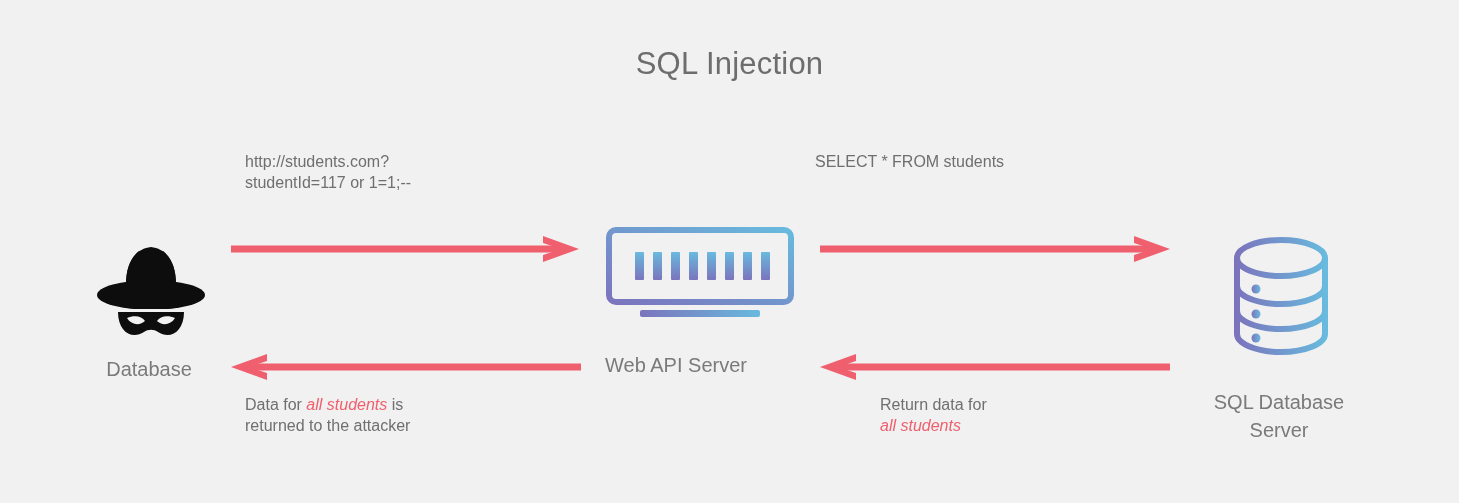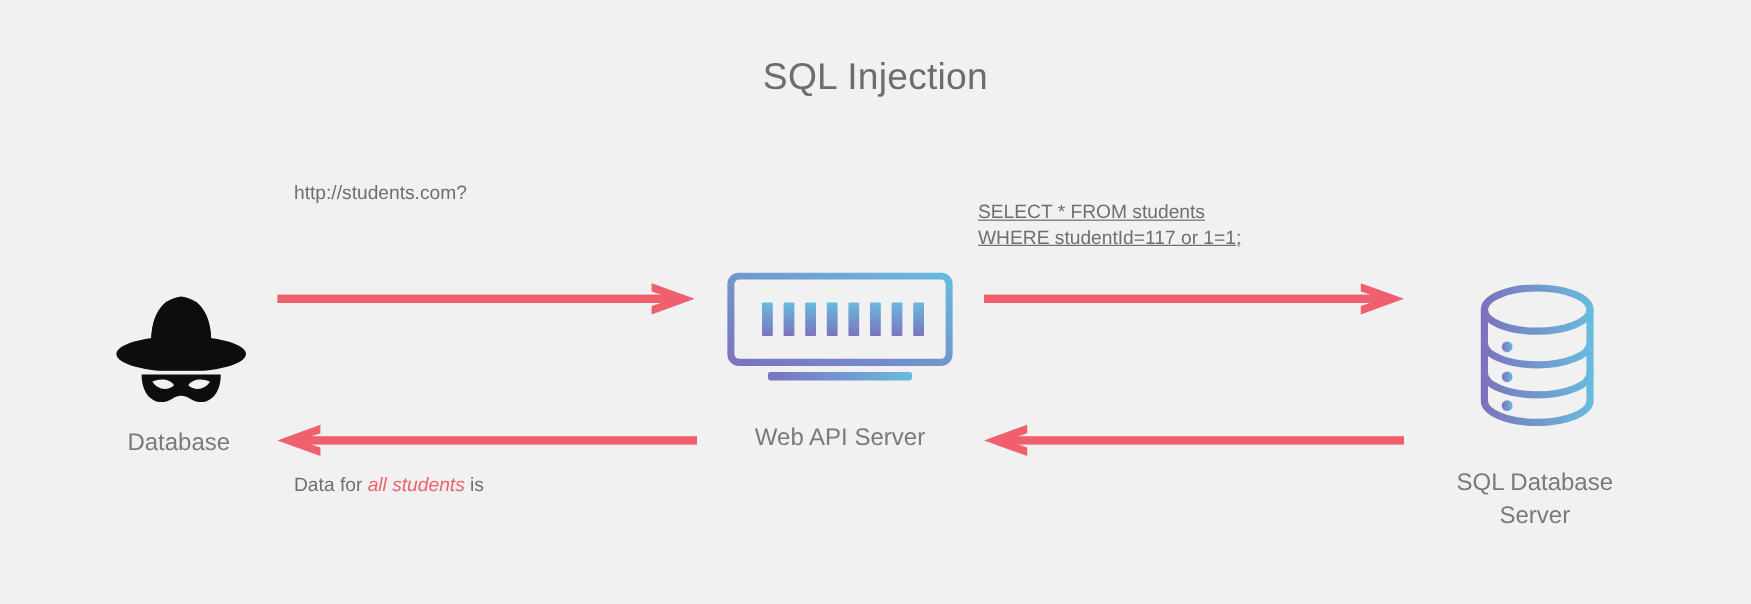--- a/index.html
+++ b/index.html
@@ -36,33 +36,33 @@
 
   
   .node-label {
     font-size: 20px;
     color: #7a7a7a;
     text-align: center;
     line-height: 1.42;
     white-space: pre-line;
   }
   #attacker-label { left: 49px; top: 355px; width: 200px; }
-  #server-label   { left: 600px; top: 351px; width: 200px; }
+  #server-label   { left: 576px; top: 351px; width: 200px; }
   #db-label       { left: 1179px; top: 372px; width: 200px; margin-top: 16px; }
 
   
   .flow-text {
     font-size: 16px;
     color: #6f6f6f;
     text-align: left;
     line-height: 1.33;
   }
   .flow-text .hl { color: #ef5f6e; font-style: italic; }
   #req-text   { left: 245px; top: 151px; width: 320px; }
-  #query-text { left: 815px; top: 167px; width: 360px; text-decoration: underline; }
+  #query-text { left: 815px; top: 151px; width: 360px; }
   #resp-text  { left: 245px; top: 394px; width: 320px; }
   #return-text{ left: 880px; top: 394px; width: 240px; }
 
   
   .arrow-wrap { height: 30px; }
   #arrow-req    { left: 231px; top: 234px; width: 348px; }
   #arrow-query  { left: 820px; top: 234px; width: 350px; }
   #arrow-resp   { left: 231px; top: 352px; width: 350px; }
   #arrow-return { left: 820px; top: 352px; width: 350px; }
 
@@ -149,31 +149,36 @@
         <circle cx="25" cy="78" r="4.5"></circle>
         <circle cx="25" cy="102" r="4.5"></circle>
       </g>
     </svg>
   </div>
   <div class="abs node-label" id="db-label">SQL Database
 Server</div>
 
   <div class="abs flow-text" id="req-text">
     <div>http://students.com?</div>
+    <div>studentId=117 or 1=1;--</div>
   </div>
 
   <div class="abs flow-text" id="query-text">
     <div>SELECT * FROM students</div>
-    <div>WHERE studentId=117 or 1=1;</div>
   </div>
 
   <div class="abs flow-text" id="resp-text">
     <div><span>Data for </span><span class="hl">all students</span><span> is</span></div>
-  </div>
-
+    <div>returned to the attacker</div>
+  </div>
+
+  <div class="abs flow-text" id="return-text">
+    <div>Return data for</div>
+    <div class="hl">all students</div>
+  </div>
 
   <div class="abs arrow-wrap" id="arrow-req">
     <svg viewBox="0 0 348 30" width="348" height="30" preserveAspectRatio="none" aria-hidden="true">
       <rect x="0" y="11.5" width="330" height="7" fill="#ef5f6e"></rect>
       <path d="M312 2 L348 15 L312 28 L312 21 L330 15 L312 9 Z" fill="#ef5f6e"></path>
     </svg>
   </div>
 
   <div class="abs arrow-wrap" id="arrow-query">
     <svg viewBox="0 0 350 30" width="350" height="30" preserveAspectRatio="none" aria-hidden="true">

